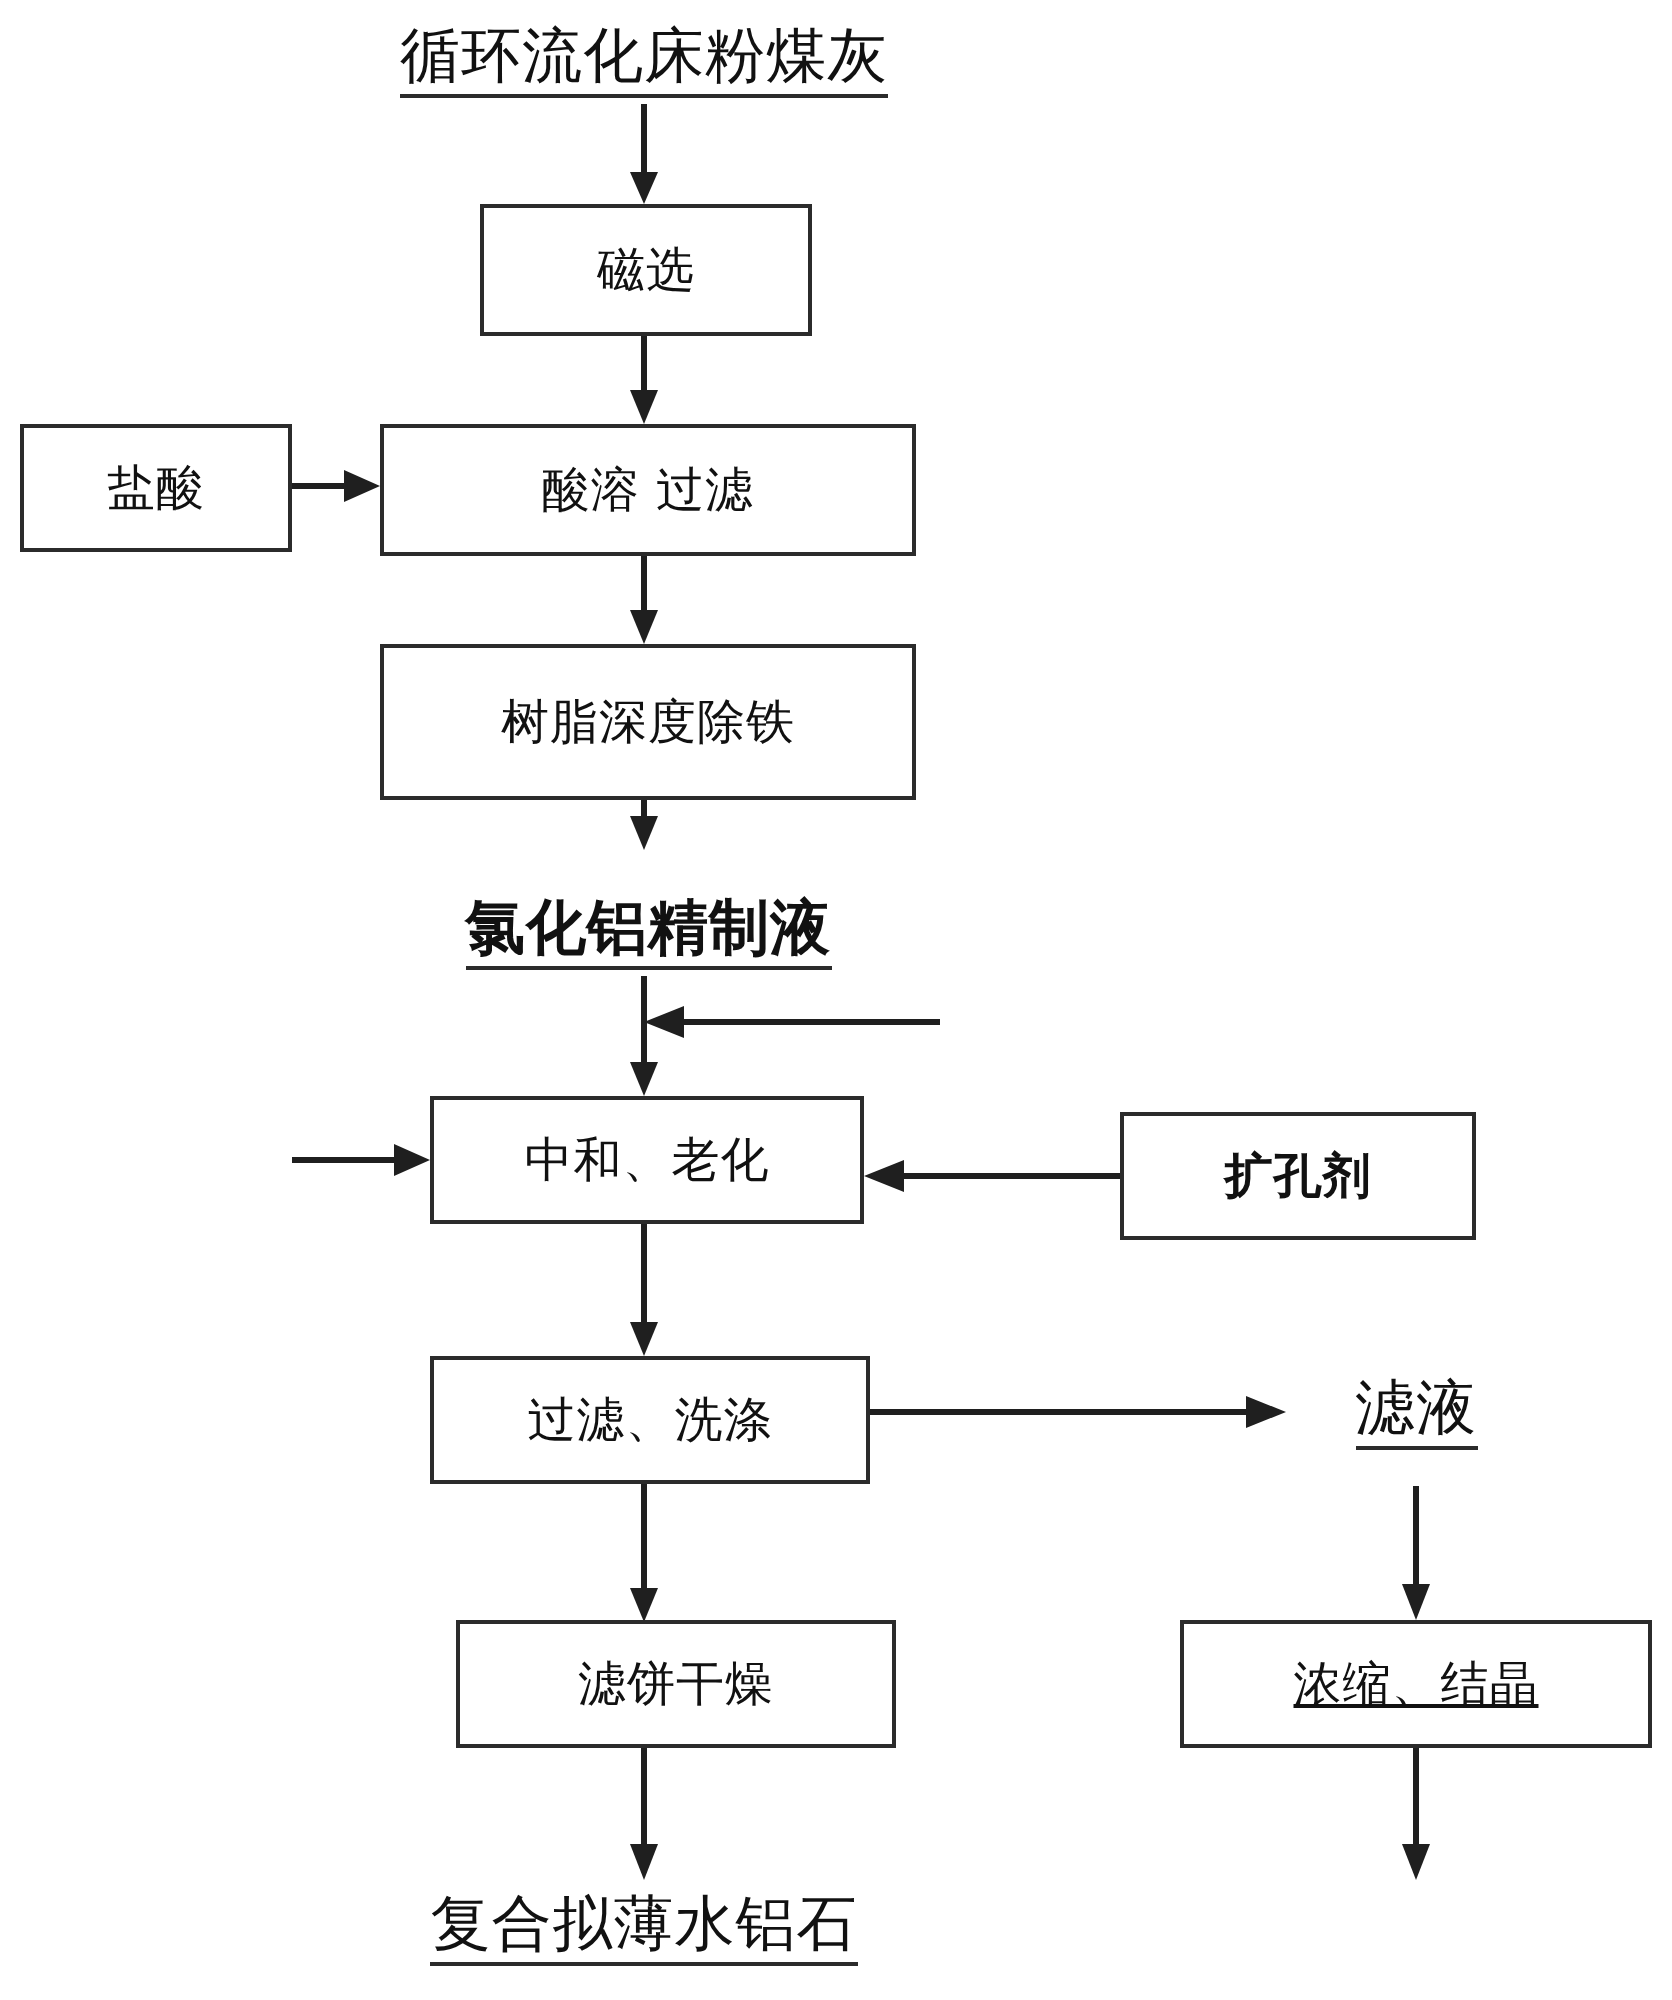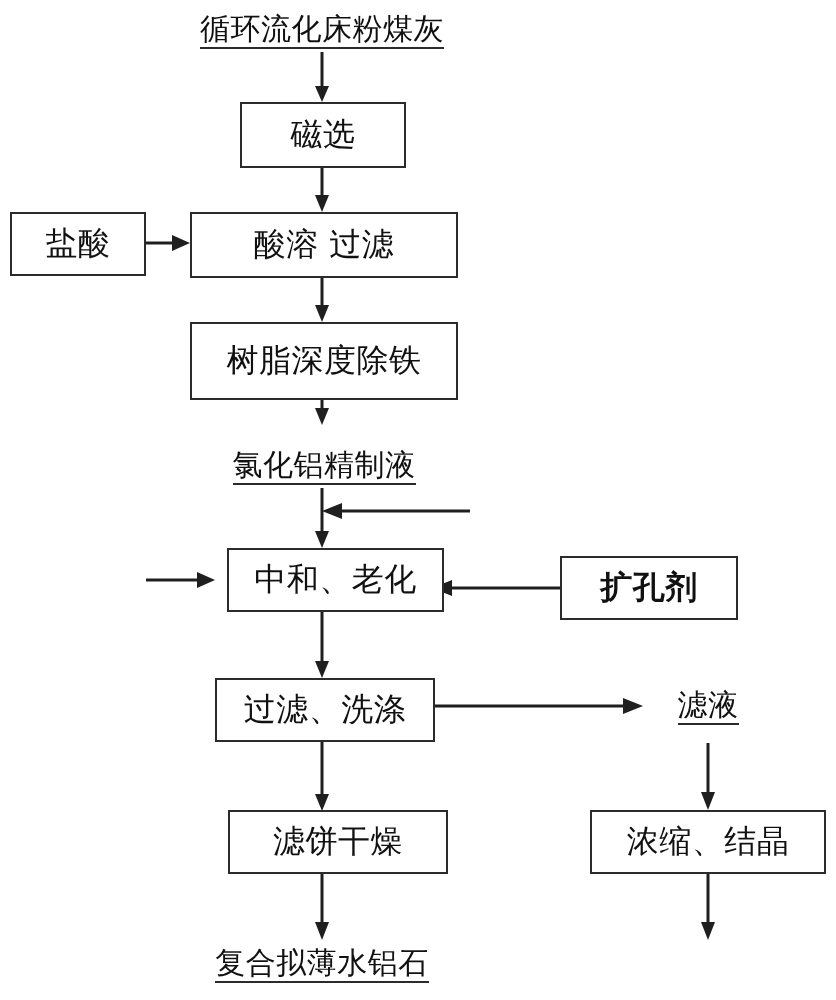--- a/index.html
+++ b/index.html
@@ -37,21 +37,21 @@
   .plain {
     background: transparent;
   }
   .label-text {
     display: inline-block;
     white-space: nowrap;
     font-size: 30px;
     letter-spacing: 0.5px;
   }
   .boxed .label-text {
-    font-size: 32px;
+    font-size: 24px;
   }
   .terminal .label-text {
     border-bottom: 2px solid #2b2b2b;
     padding-bottom: 2px;
   }
   .formula {
     font-family: "DejaVu Serif", "Liberation Serif", serif;
     font-size: 30px;
     white-space: nowrap;
   }
@@ -170,47 +170,47 @@
   </div>
 
   <div class="node boxed" style="left:190px; top:212px; width:268px; height:66px;">
     <span class="label-text">酸溶 过滤</span>
   </div>
 
   <div class="node boxed" style="left:190px; top:322px; width:268px; height:78px;">
     <span class="label-text">树脂深度除铁</span>
   </div>
 
-  <div class="node plain terminal" style="left:190px; top:444px; width:268px; height:44px;">
+  <div class="node plain terminal" style="left:190px; top:444px; width:268px; height:44px;font-weight:bold;">
     <span class="label-text">氯化铝精制液</span>
   </div>
 
 
 
-  <div class="node boxed" style="left:215px; top:548px; width:217px; height:64px;margin-left:12px;">
+  <div class="node boxed" style="left:215px; top:548px; width:217px; height:64px;">
     <span class="label-text">中和、老化</span>
   </div>
 
   <div class="node boxed" style="left:560px; top:556px; width:178px; height:64px;font-weight:bold;">
     <span class="label-text">扩孔剂</span>
   </div>
 
   <div class="node boxed" style="left:215px; top:678px; width:220px; height:64px;">
     <span class="label-text">过滤、洗涤</span>
   </div>
 
   <div class="node plain terminal" style="left:643px; top:684px; width:130px; height:44px;">
     <span class="label-text">滤液</span>
   </div>
 
   <div class="node boxed" style="left:215px; top:810px; width:220px; height:64px;margin-left:13px;">
     <span class="label-text">滤饼干燥</span>
   </div>
 
-  <div class="node boxed" style="left:590px; top:810px; width:236px; height:64px;">
+  <div class="node boxed" style="left:590px; top:810px; width:236px; height:64px;text-decoration:underline;">
     <span class="label-text">浓缩、结晶</span>
   </div>
 
   <div class="node plain terminal" style="left:172px; top:942px; width:300px; height:44px;">
     <span class="label-text">复合拟薄水铝石</span>
   </div>
 
 
 </div>
 

